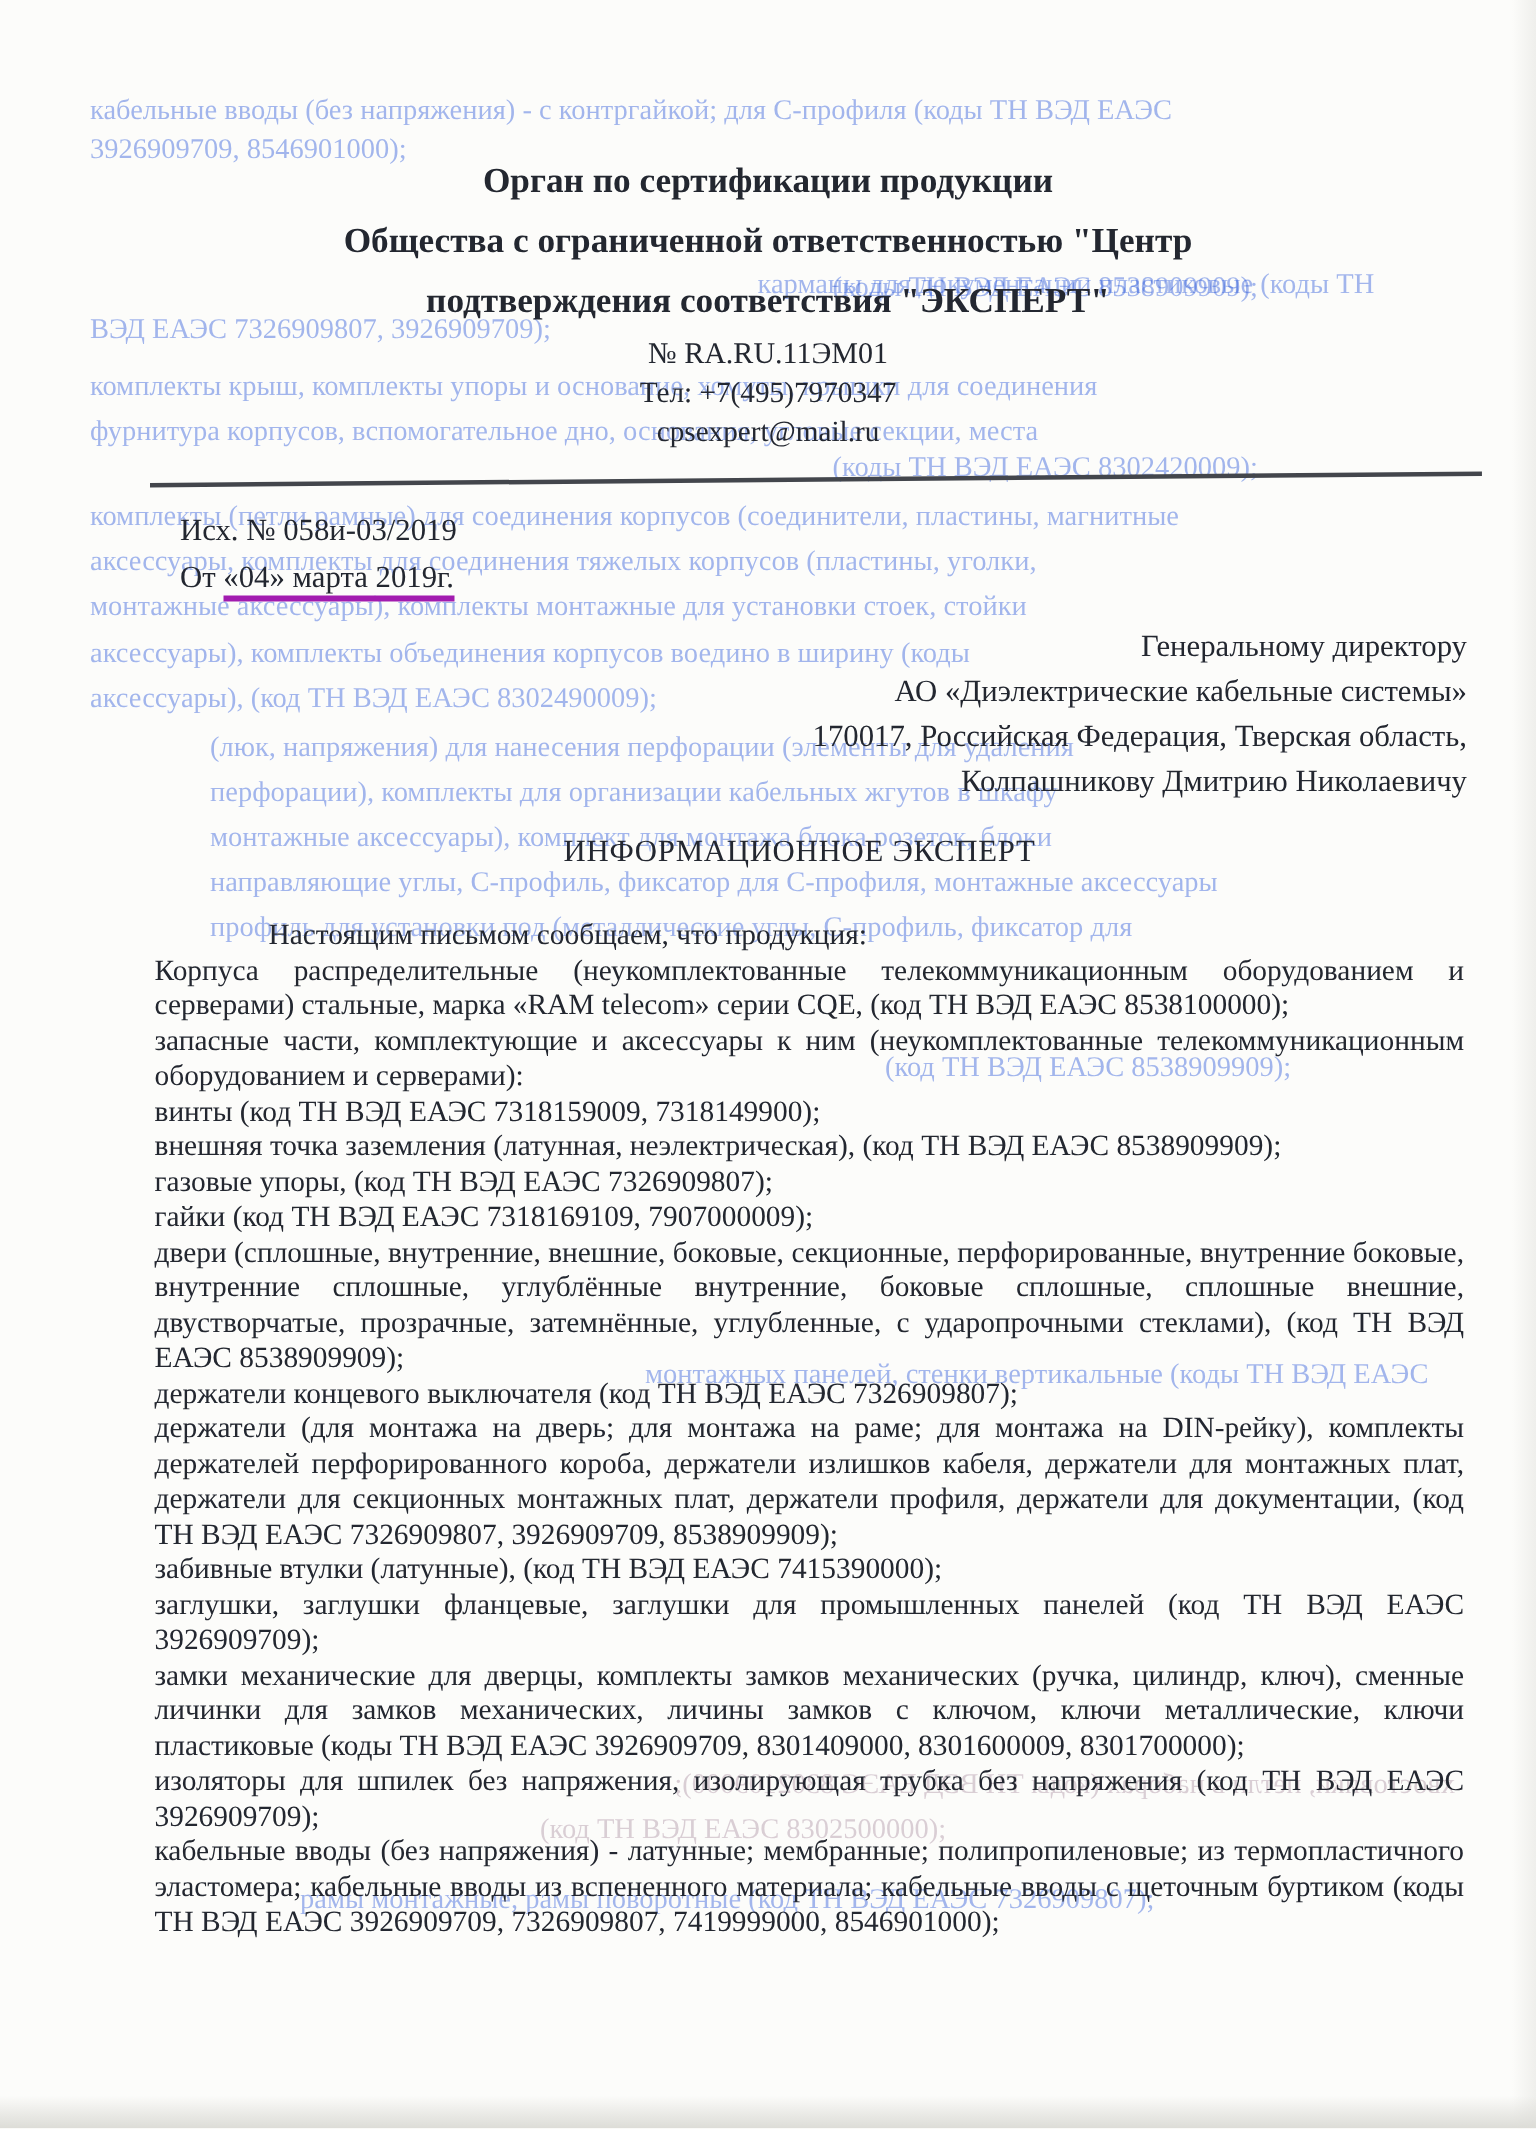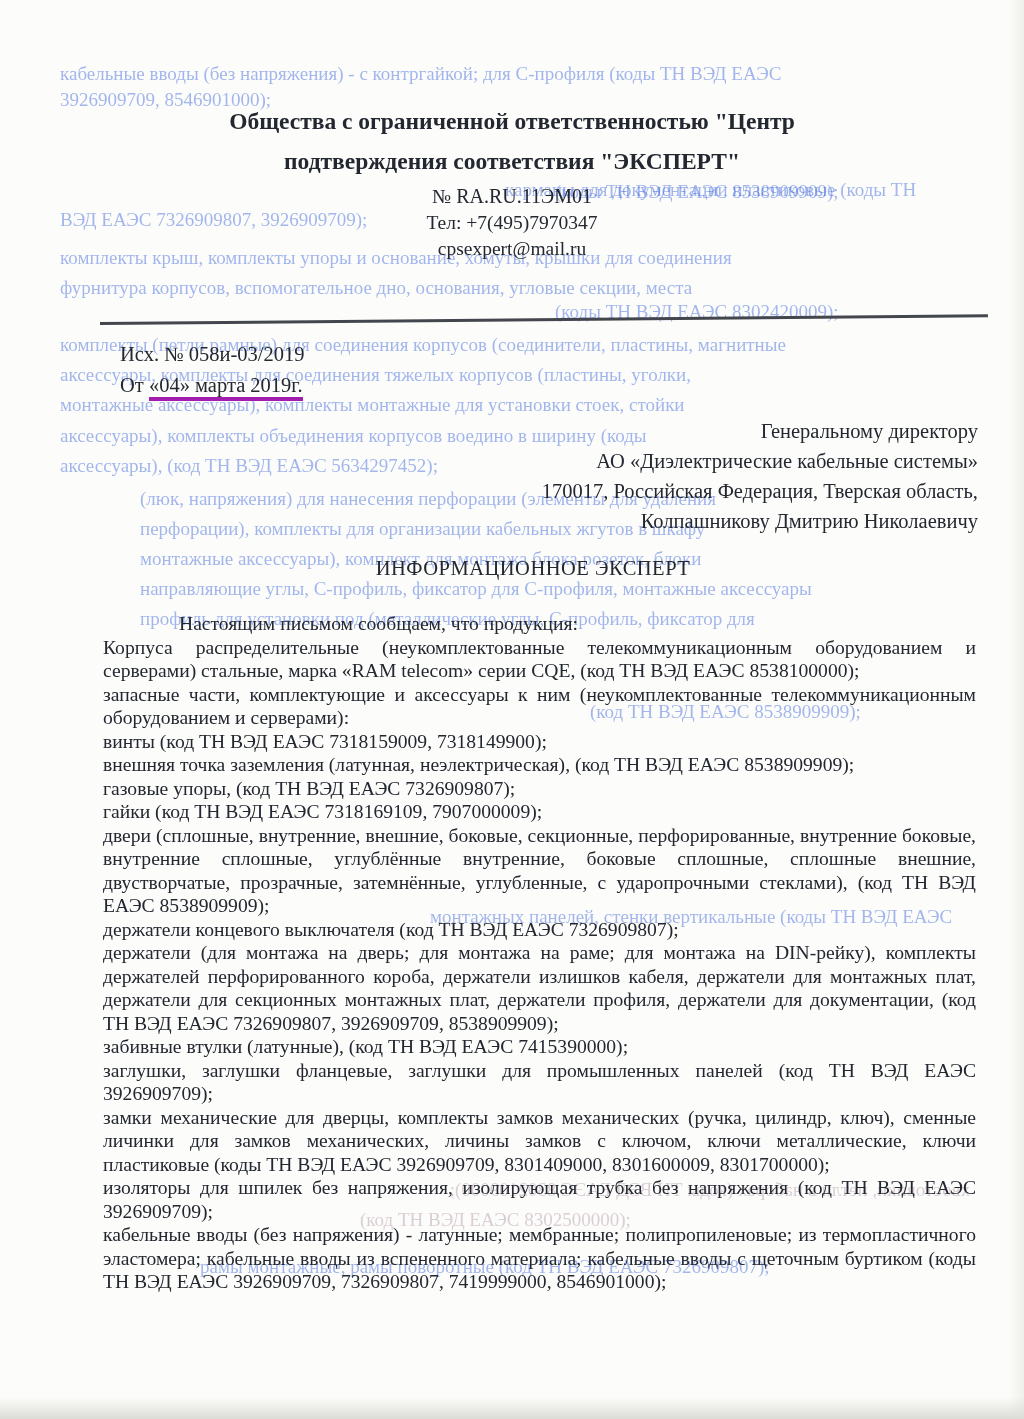--- a/index.html
+++ b/index.html
@@ -63,34 +63,35 @@
     <div style="top:136px; left:555px; width:430px;margin-top:44px;">(коды ТН ВЭД ЕАЭС 8538909909);</div>
     <div style="top:178px; left:505px; width:480px;">карманы для документации пластиковые (коды ТН</div>
     <div style="top:208px; left:60px;  width:420px;">ВЭД ЕАЭС 7326909807, 3926909709);</div>
     <div style="top:246px; left:60px;  width:905px;">комплекты крыш, комплекты упоры и основание, хомуты, крышки для соединения</div>
     <div style="top:276px; left:60px;  width:905px;">фурнитура корпусов, вспомогательное дно, основания, угловые секции, места</div>
     <div style="top:300px; left:555px; width:430px;">(коды ТН ВЭД ЕАЭС 8302420009);</div>
     <div style="top:333px; left:60px;  width:905px;">комплекты (петли рамные) для соединения корпусов (соединители, пластины, магнитные</div>
     <div style="top:363px; left:60px;  width:905px;">аксессуары, комплекты для соединения тяжелых корпусов (пластины, уголки,</div>
     <div style="top:393px; left:60px;  width:905px;">монтажные аксессуары), комплекты монтажные для установки стоек, стойки</div>
     <div style="top:424px; left:60px;  width:905px;">аксессуары), комплекты объединения корпусов воедино в ширину (коды</div>
-    <div style="top:454px; left:60px;  width:600px;">аксессуары), (код ТН ВЭД ЕАЭС 5634297452);</div>
+    <div style="top:454px; left:60px;  width:600px;">аксессуары), (код ТН ВЭД ЕАЭС 8302490009);</div>
     <div style="top:487px; left:140px; width:820px;">(люк, напряжения) для нанесения перфорации (элементы для удаления</div>
     <div style="top:517px; left:140px; width:820px;">перфорации), комплекты для организации кабельных жгутов в шкафу</div>
     <div style="top:547px; left:140px; width:820px;">монтажные аксессуары), комплект для монтажа блока розеток, блоки</div>
     <div style="top:577px; left:140px; width:820px;">направляющие углы, С-профиль, фиксатор для С-профиля, монтажные аксессуары</div>
     <div style="top:607px; left:140px; width:820px;">профиль для установки под (металлические углы, С-профиль, фиксатор для</div>
     <div style="top:700px; left:590px; width:390px;">(код ТН ВЭД ЕАЭС 8538909909);</div>
     <div style="top:905px; left:430px; width:545px;">монтажных панелей, стенки вертикальные (коды ТН ВЭД ЕАЭС</div>
     <div class="mir sep" style="top:1178px; left:260px; width:710px;">хвостовики, петли в наборах (коды ТН ВЭД ЕАЭС 8302109000);</div>
     <div class="sep" style="top:1208px; left:360px; width:530px;">(код ТН ВЭД ЕАЭС 8302500000);</div>
     <div style="top:1255px; left:200px; width:700px;">рамы монтажные, рамы поворотные (код ТН ВЭД ЕАЭС 7326909807);</div>
   </div>
 
   <header class="letterhead">
+    <div class="org">Орган по сертификации продукции</div>
     <div class="org">Общества с ограниченной ответственностью "Центр</div>
     <div class="org">подтверждения соответствия "ЭКСПЕРТ"</div>
     <div class="reg">№ RA.RU.11ЭМ01</div>
     <div class="addr">Тел: +7(495)7970347</div>
     <div class="addr">cpsexpert@mail.ru</div>
   </header>
 
   <div class="rule"></div>
 
   <div class="refblock">

